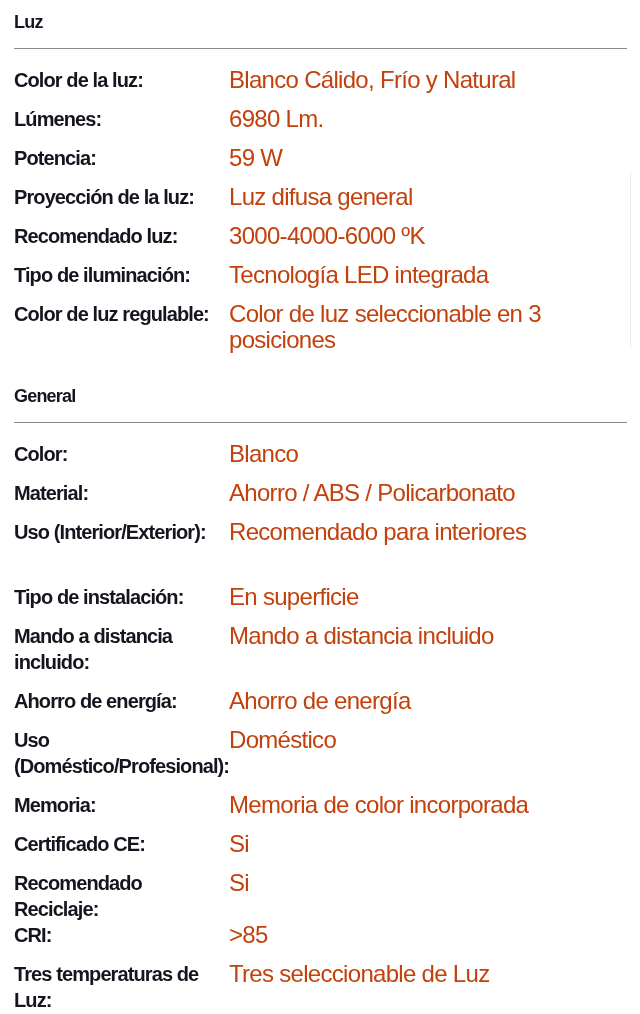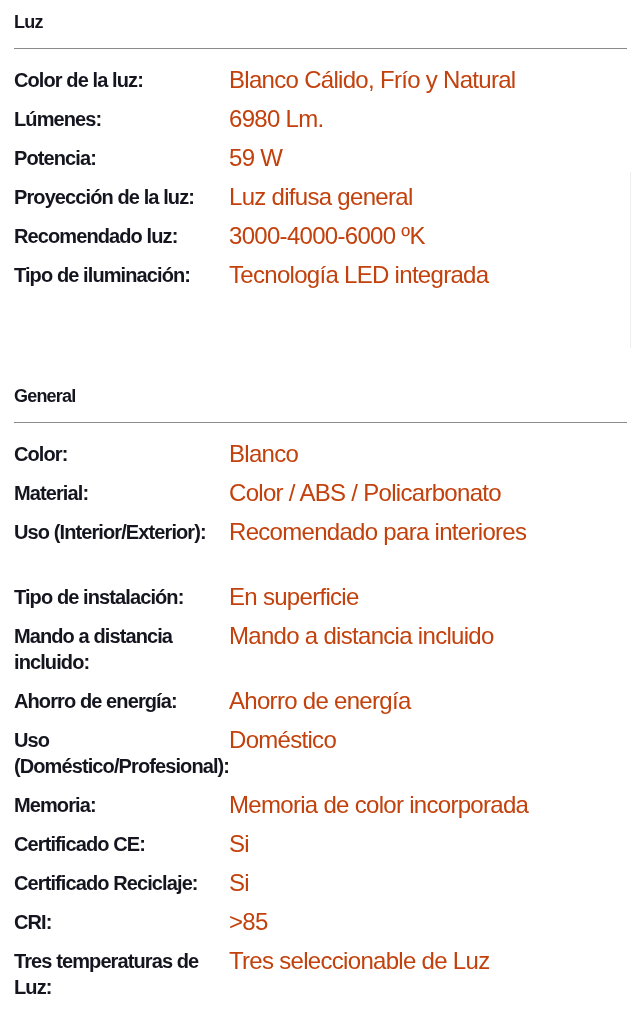--- a/index.html
+++ b/index.html
@@ -98,34 +98,38 @@
       <div class="value">Luz difusa general</div>
     </div>
     <div class="row">
       <div class="label">Recomendado luz:</div>
       <div class="value">3000-4000-6000 ºK</div>
     </div>
     <div class="row">
       <div class="label">Tipo de iluminación:</div>
       <div class="value">Tecnología LED integrada</div>
     </div>
+    <div class="row multi">
+      <div class="label">Color de luz regulable:</div>
+      <div class="value">Color de luz seleccionable en 3 posiciones</div>
+    </div>
   </div>
 </section>
 
 <section class="section" style="top:380px;">
   <h2 class="section-title">General</h2>
   <div class="divider"></div>
   <div class="rows">
     <div class="row">
       <div class="label">Color:</div>
       <div class="value">Blanco</div>
     </div>
     <div class="row">
       <div class="label">Material:</div>
-      <div class="value">Color / ABS / Policarbonato</div>
+      <div class="value">Ahorro / ABS / Policarbonato</div>
     </div>
     <div class="row multi">
       <div class="label">Uso (Interior/Exterior):</div>
       <div class="value">Recomendado para interiores</div>
     </div>
     <div class="row">
       <div class="label">Tipo de instalación:</div>
       <div class="value">En superficie</div>
     </div>
     <div class="row multi">
@@ -142,21 +146,21 @@
     </div>
     <div class="row">
       <div class="label">Memoria:</div>
       <div class="value">Memoria de color incorporada</div>
     </div>
     <div class="row">
       <div class="label">Certificado CE:</div>
       <div class="value">Si</div>
     </div>
     <div class="row">
-      <div class="label">Certificado Reciclaje:</div>
+      <div class="label">Recomendado Reciclaje:</div>
       <div class="value">Si</div>
     </div>
     <div class="row">
       <div class="label">CRI:</div>
       <div class="value">&gt;85</div>
     </div>
     <div class="row multi">
       <div class="label">Tres temperaturas de Luz:</div>
       <div class="value">Tres seleccionable de Luz</div>
     </div>

